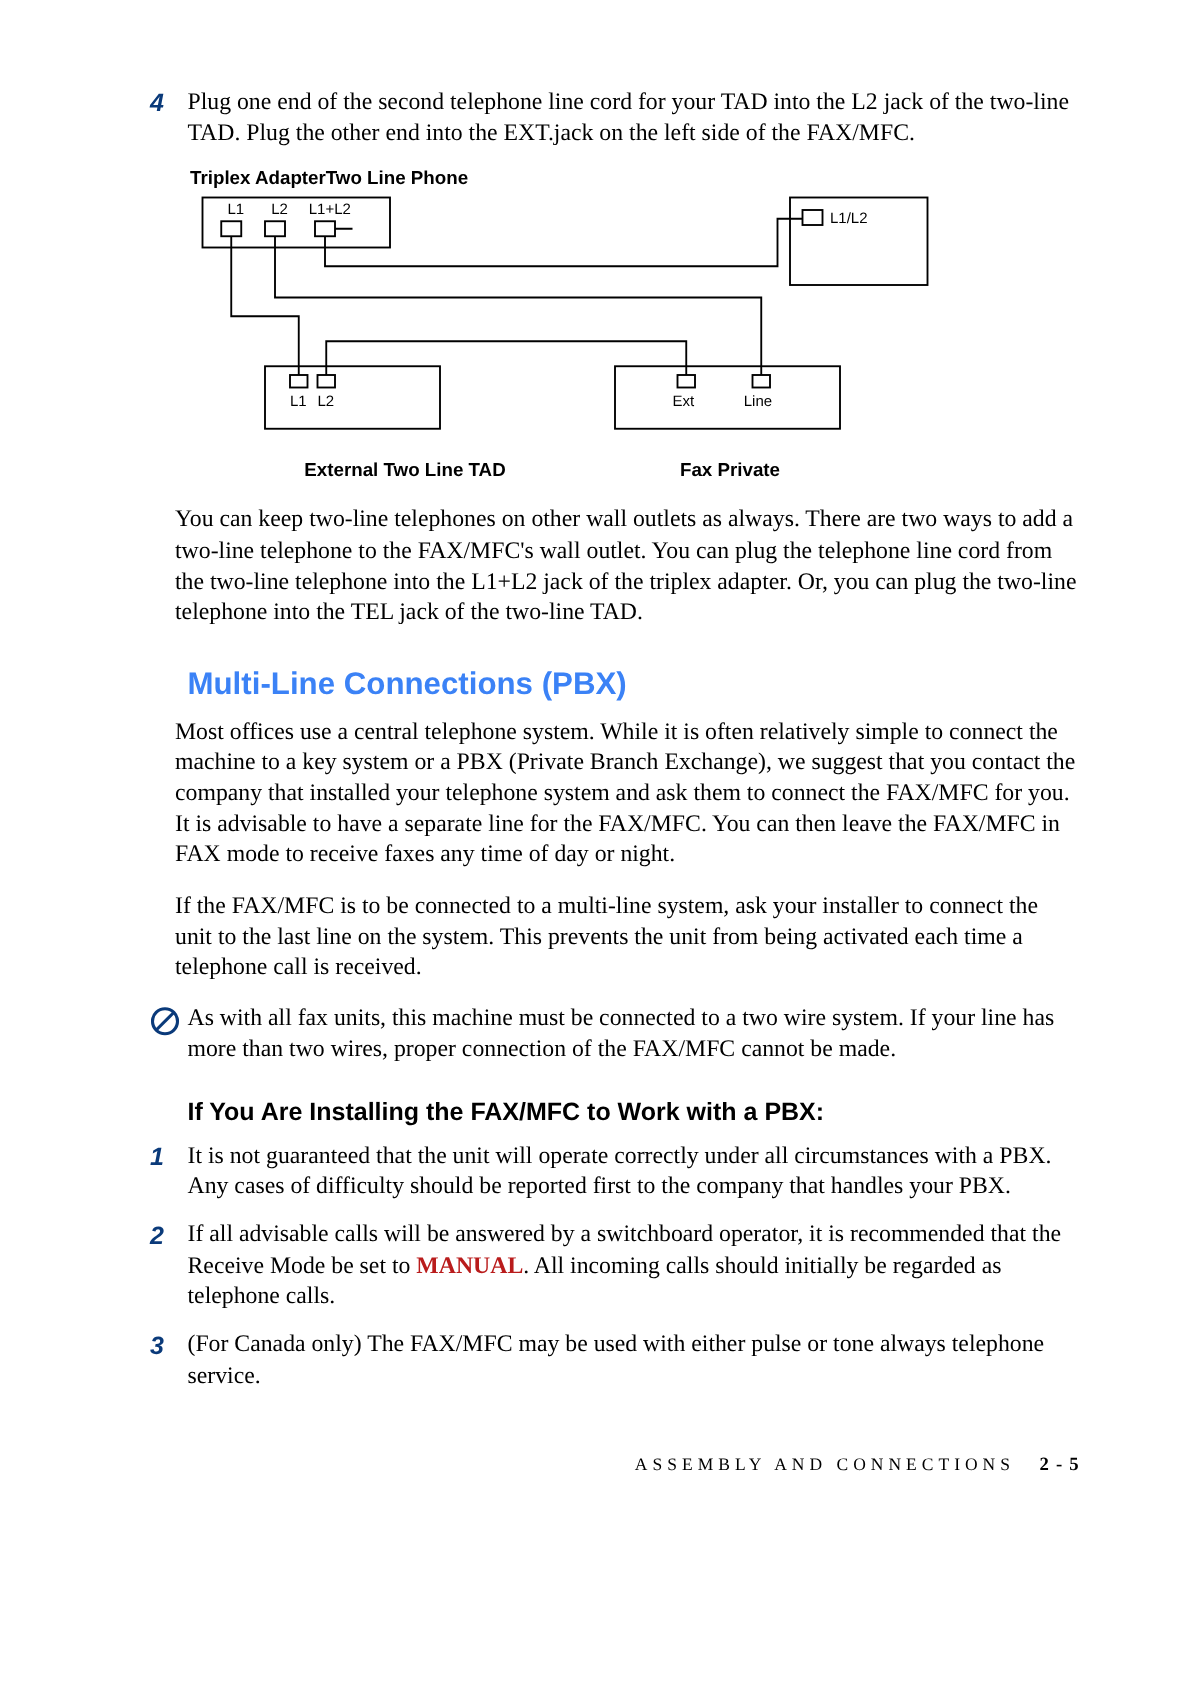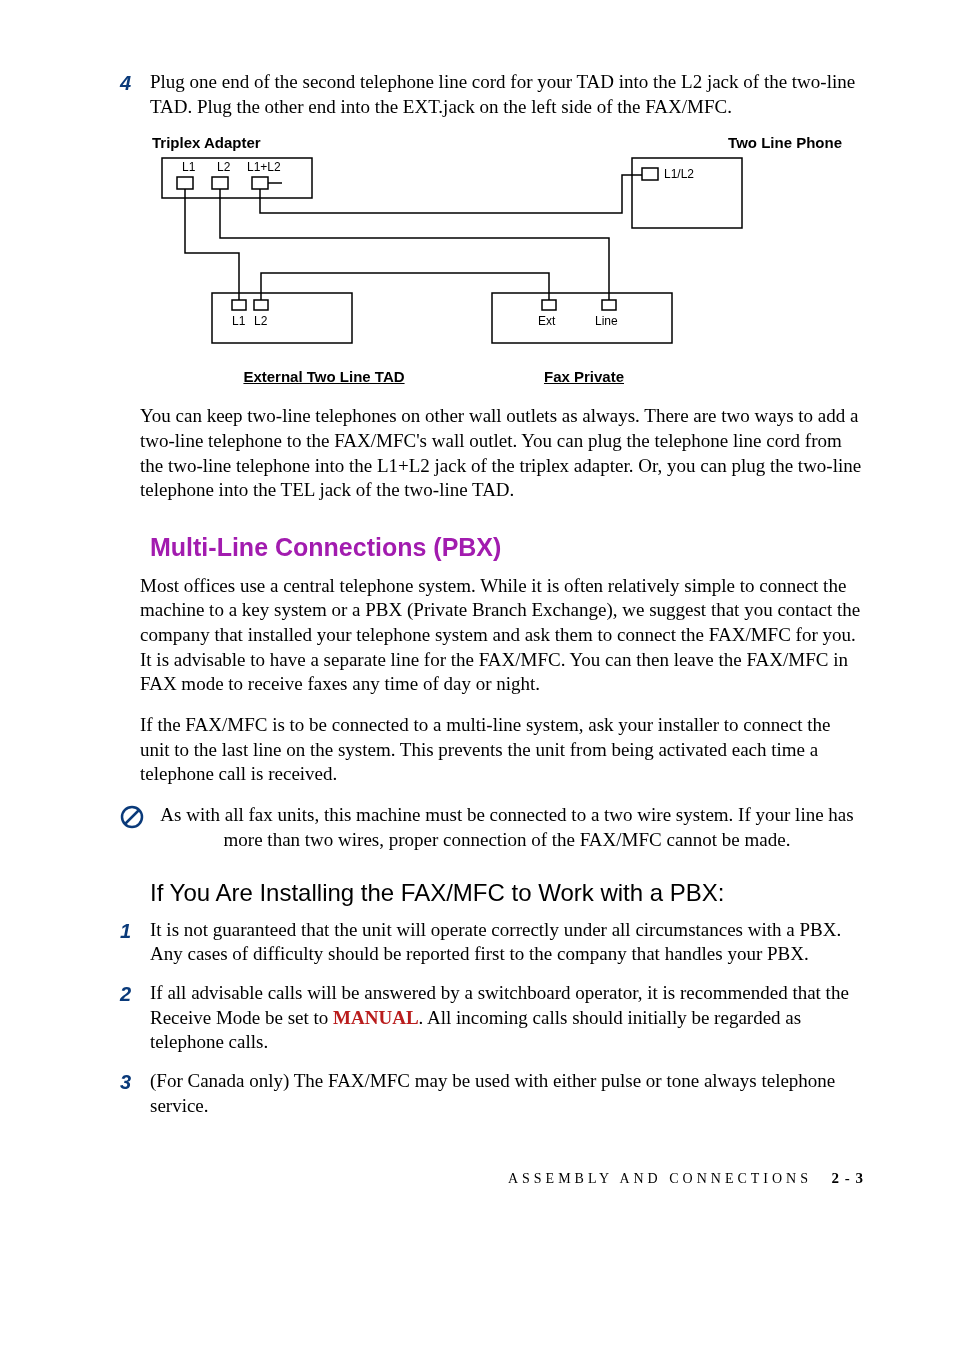--- a/index.html
+++ b/index.html
@@ -31,62 +31,60 @@
   .diagram-wrap {
     margin: 12px 0 18px 32px;
   }
   .diagram-label {
     font-family: Arial, Helvetica, sans-serif;
     font-weight: bold;
     font-size: 15px;
   }
   .diagram-row-top {
     display: flex;
-    justify-content: space-between;
+    justify-content: flex-start;
     align-items: flex-start;
   }
   svg { display: block; }
   .diagram-bottom-labels {
     display: flex;
     font-family: Arial, Helvetica, sans-serif;
     font-weight: bold;
     font-size: 15px;
     margin-top: 4px;
-    text-decoration: underline;
   }
   .body-para {
     margin-left: 20px;
     margin-bottom: 16px;
   }
   h2.section {
     font-family: Arial, Helvetica, sans-serif;
     font-weight: bold;
     font-size: 25px;
-    color: #a21caf;
+    color: #3b82f6;
     margin: 28px 0 10px 30px;
   }
   .note-row {
     display: flex;
     align-items: flex-start;
     margin-bottom: 24px;
   }
   .note-icon {
     width: 26px;
     flex-shrink: 0;
     margin-top: 2px;
   }
   .note-body {
     flex: 1;
     margin-left: 4px;
-    text-align: center;
   }
   h3.subhead {
     font-family: Arial, Helvetica, sans-serif;
-    font-weight: normal;
-    font-size: 24px;
+    font-weight: bold;
+    font-size: 20px;
     margin: 20px 0 10px 30px;
   }
   .bold-gray {
     font-weight: bold;
     color: #b91c1c;
   }
   .footer {
     margin-top: 50px;
     text-align: right;
     font-family: "Times New Roman", Times, serif;
@@ -187,14 +185,14 @@
   </div>
 </div>
 
 <div class="step">
   <div class="step-num">3</div>
   <div class="step-body">(For Canada only) The FAX/MFC may be used with either pulse or tone always telephone service.</div>
 </div>
 
 <div class="footer">
   <span>ASSEMBLY AND CONNECTIONS</span>
-  <span class="page">2 - 3</span>
+  <span class="page">2 - 5</span>
 </div>
 
 </body></html>

